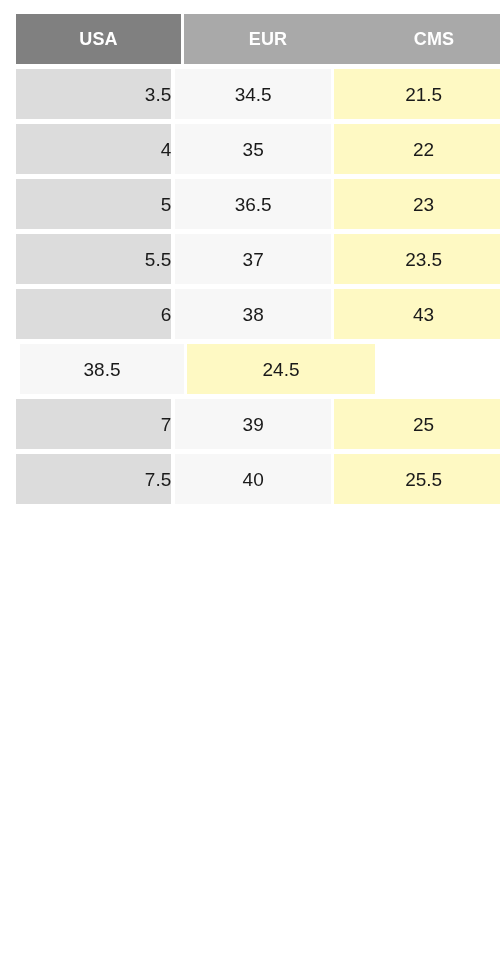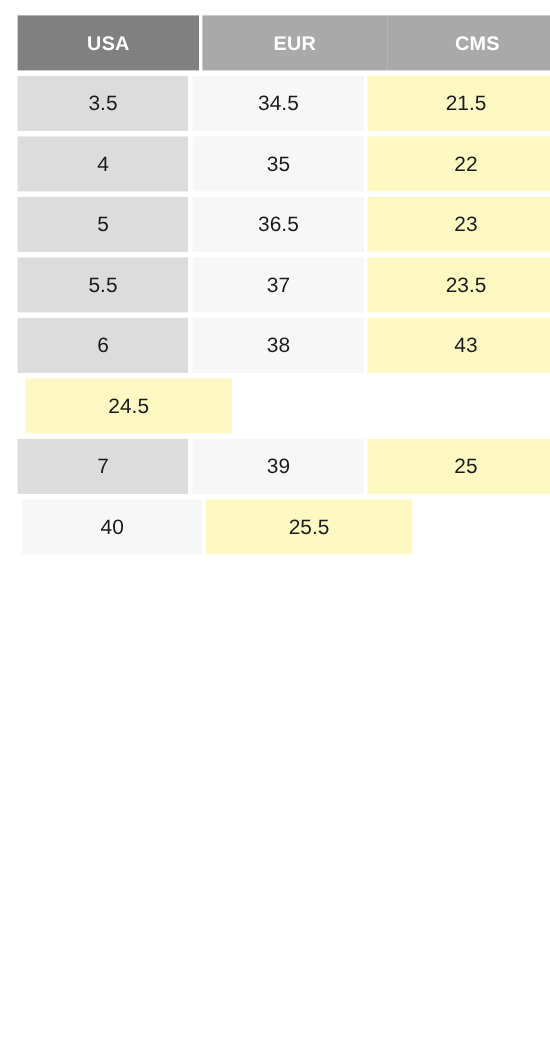--- a/index.html
+++ b/index.html
@@ -77,20 +77,21 @@
     height: 50px;
     box-sizing: border-box;
     color: #1a1a1a;
     font-size: 19px;
     font-weight: normal;
     line-height: 1;
   }
   .body-cell.col-usa {
     width: 163px;
     background: #dcdcdc;
+    justify-content: flex-end;
   }
   .body-cell.col-eur {
     width: 164px;
     background: #f7f7f7;
   }
   .body-cell.col-cms {
     width: 188px;
     background: #fef9c3;
   }
   .gap-1 { width: 4px; background: #ffffff; height: 50px; }
@@ -190,20 +191,23 @@
           <span>38</span>
         </div>
         <div class="gap-2"></div>
         <div class="body-cell col-cms">
           <span>43</span>
         </div>
         <div class="tail"></div>
       </div>
       <div class="table-row body-row">
         <div class="gap-1"></div>
+        <div class="body-cell col-eur">
+          <span>38.5</span>
+        </div>
         <div class="gap-2"></div>
         <div class="body-cell col-cms">
           <span>24.5</span>
         </div>
         <div class="tail"></div>
       </div>
       <div class="table-row body-row">
         <div class="body-cell col-usa">
           <span>7</span>
         </div>
@@ -211,20 +215,23 @@
         <div class="body-cell col-eur">
           <span>39</span>
         </div>
         <div class="gap-2"></div>
         <div class="body-cell col-cms">
           <span>25</span>
         </div>
         <div class="tail"></div>
       </div>
       <div class="table-row body-row">
+        <div class="body-cell col-usa">
+          <span>7.5</span>
+        </div>
         <div class="gap-1"></div>
         <div class="body-cell col-eur">
           <span>40</span>
         </div>
         <div class="gap-2"></div>
         <div class="body-cell col-cms">
           <span>25.5</span>
         </div>
         <div class="tail"></div>
       </div>

